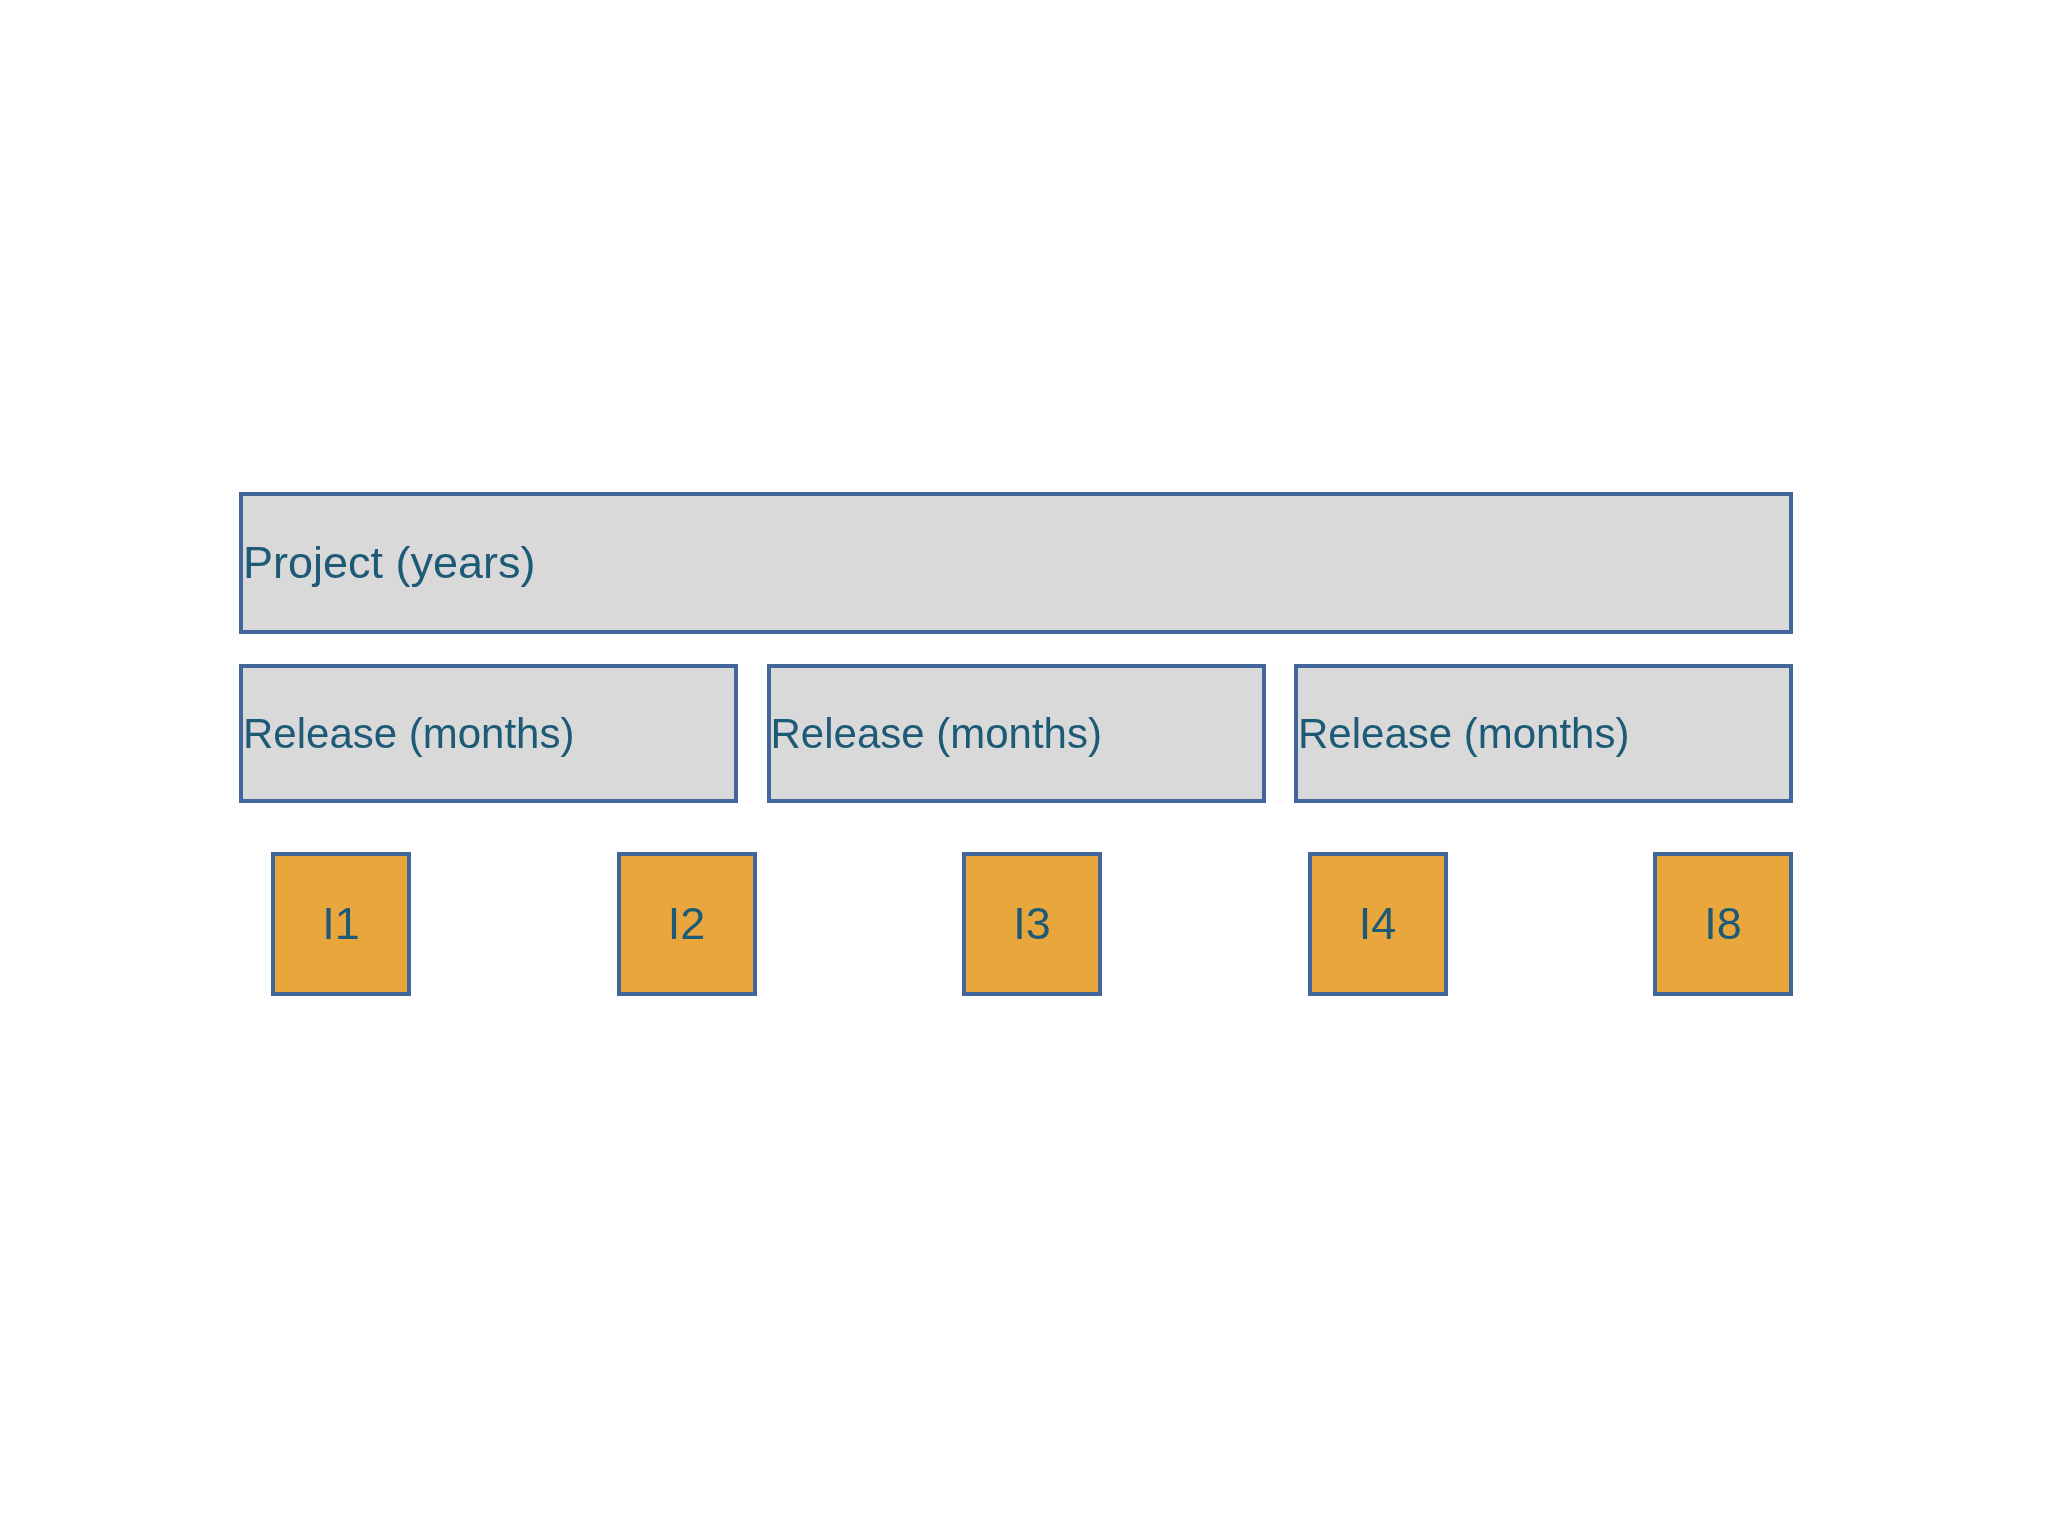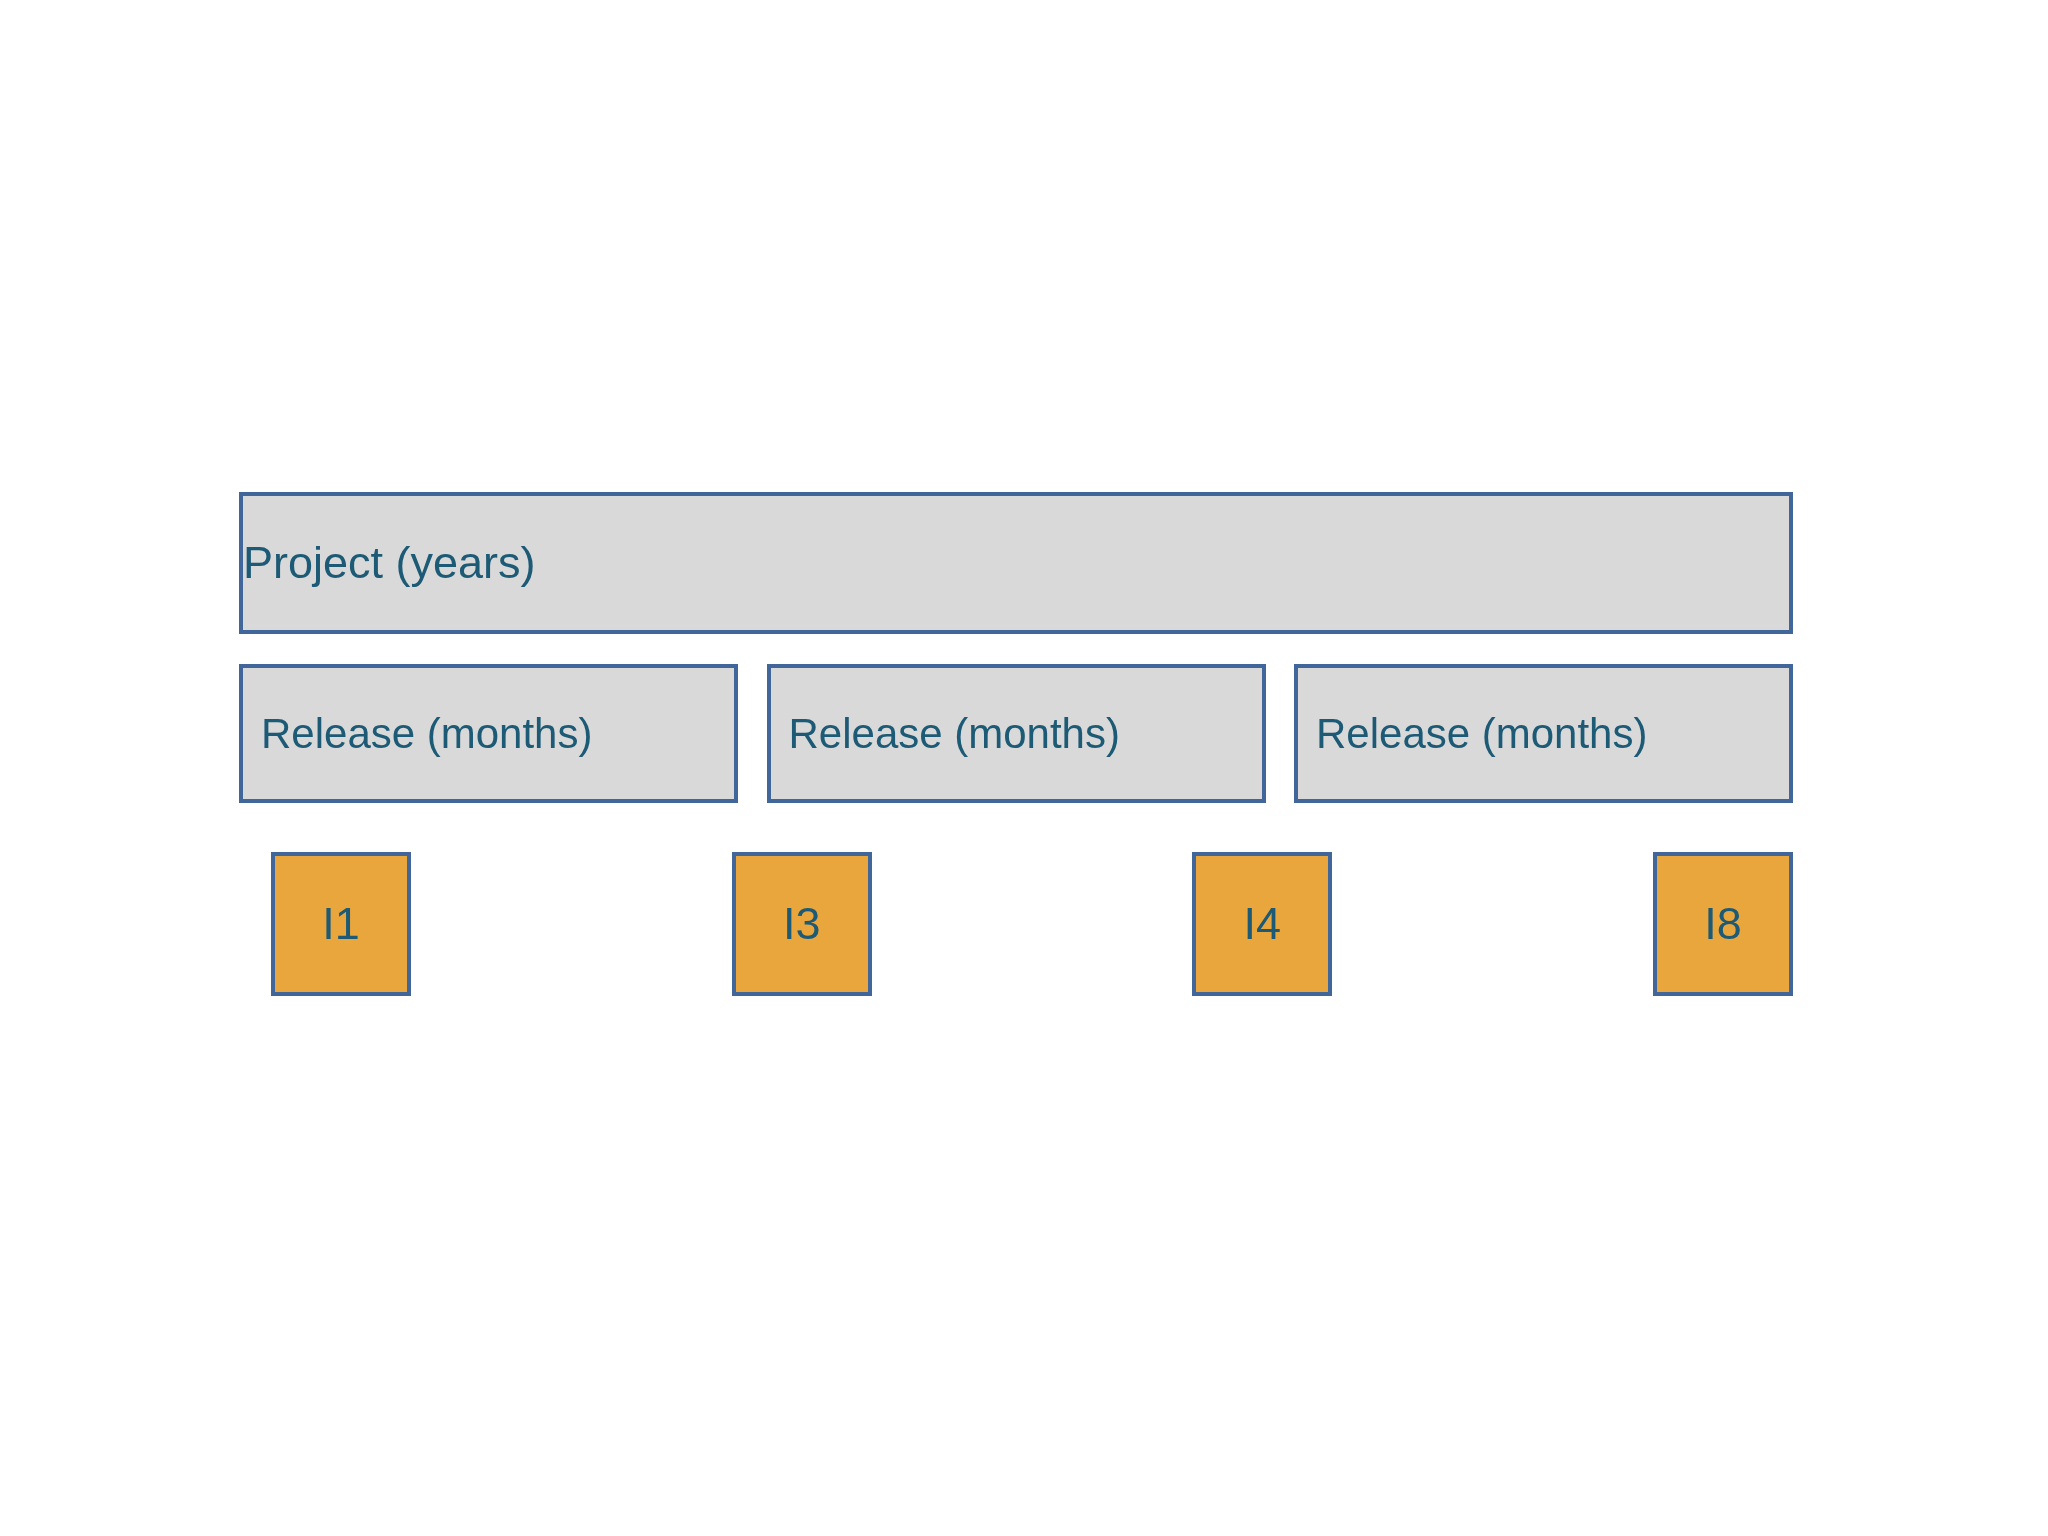--- a/index.html
+++ b/index.html
@@ -37,21 +37,20 @@
   }
   .releases-row {
     margin-top: 30px;
     display: flex;
     justify-content: space-between;
   }
   .release-bar {
     width: 499px;
     height: 139px;
     font-size: 42px;
-    padding-left: 18px;
   }
   .iterations-row {
     margin-top: 49px;
     display: flex;
     justify-content: space-between;
     padding-left: 32px;
   }
   .iteration-box {
     box-sizing: border-box;
     width: 140px;
@@ -85,20 +84,23 @@
       <div class="bar release-bar">
         <span>Release (months)</span>
       </div>
     </div>
 
     <div class="iterations-row">
       <div class="iteration-box">
         <span>I1</span>
       </div>
       <div class="iteration-box">
+        <span>I2</span>
+      </div>
+      <div class="iteration-box">
         <span>I3</span>
       </div>
       <div class="iteration-box">
         <span>I4</span>
       </div>
       <div class="iteration-box">
         <span>I8</span>
       </div>
     </div>
 

